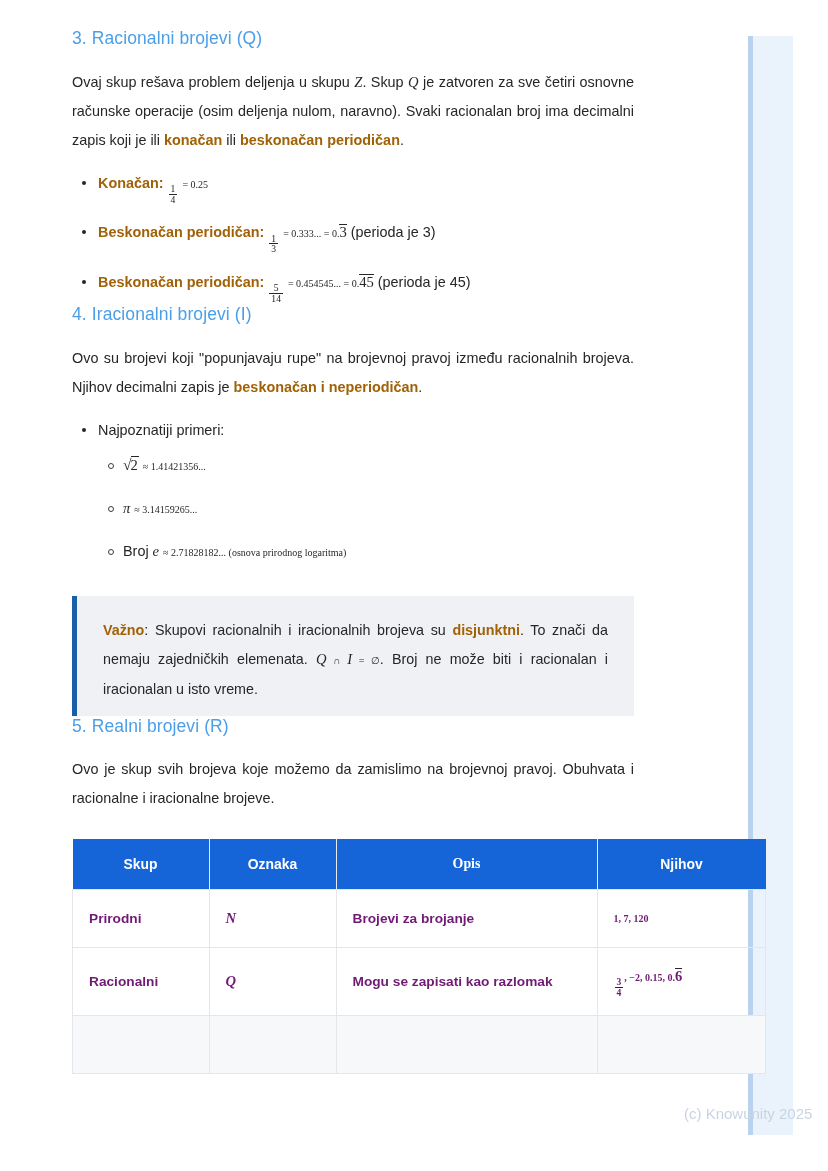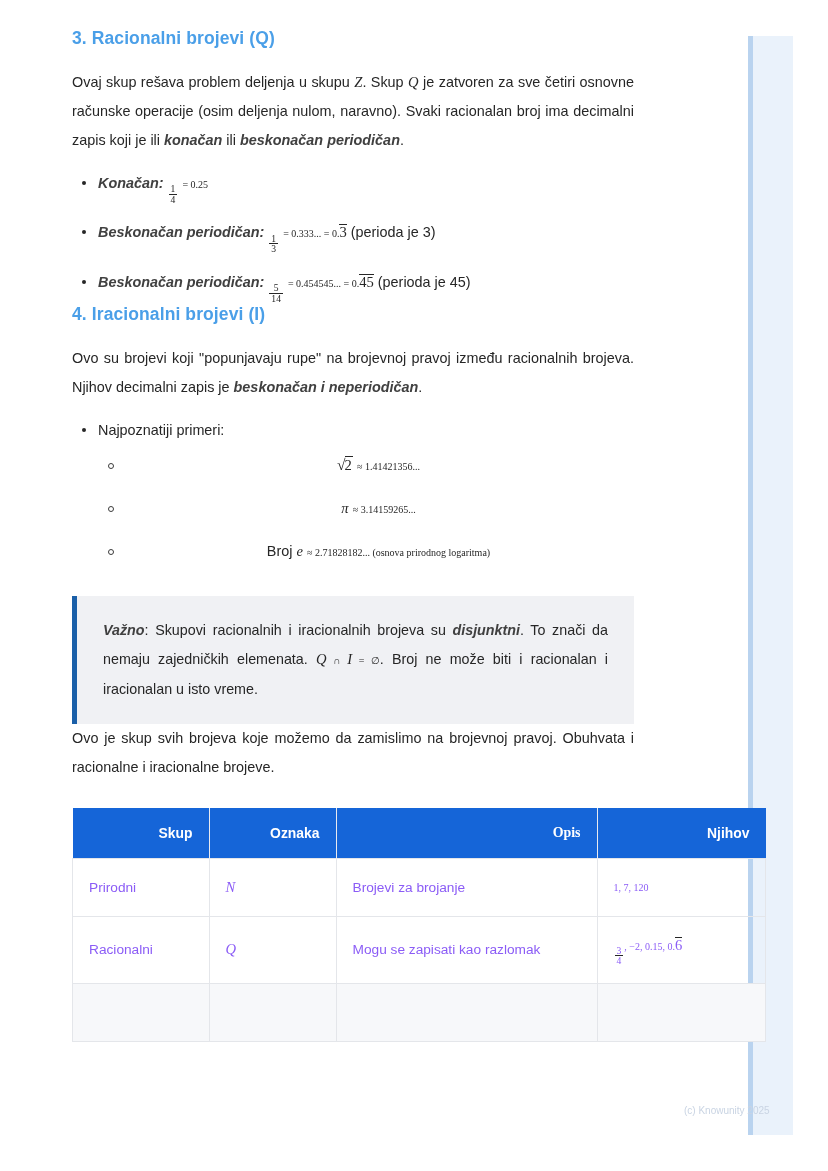--- a/index.html
+++ b/index.html
@@ -27,37 +27,37 @@
   .content {
     position: absolute;
     left: 72px;
     top: 28px;
     width: 562px;
   }
 
   h2.section-heading {
     color: #4a9fe8;
     font-size: 17.5px;
-    font-weight: bold;
+    font-weight: normal;
     margin: 0 0 18px 0;
     letter-spacing: 0.1px;
     line-height: 1.25;
   }
   .sec-gap { margin-top: 34px; }
 
   p.body-text {
     font-size: 14.4px;
     line-height: 29px;
     text-align: justify;
     margin: 0 0 10px 0;
     color: #262626;
   }
   p.body-text.last { margin-bottom: 0; }
 
-  b, strong { font-weight: bold; color: #404040; font-style: italic; }
+  b, strong { font-weight: bold; color: #a16207; }
 
   .math {
     font-family: "Liberation Serif", serif;
     font-style: italic;
     font-size: 14.6px;
   }
   .math-up {
     font-family: "Liberation Serif", serif;
     font-style: normal;
     font-size: 10px;
@@ -119,21 +119,20 @@
     top: 12px;
     width: 4px; height: 4px;
     border-radius: 50%;
     background: #262626;
   }
 
   ul.lvl2 {
     margin: 8px 0 0 0;
     padding: 0 0 0 25px;
     list-style: none;
-    text-align: center;
   }
   ul.lvl2 > li {
     position: relative;
     font-size: 14.4px;
     line-height: 26px;
     margin-bottom: 15px;
     color: #262626;
   }
   ul.lvl2 > li:last-child { margin-bottom: 0; }
   ul.lvl2 > li::before {
@@ -144,65 +143,66 @@
     width: 4px; height: 4px;
     border-radius: 50%;
     border: 1px solid #3c3c3c;
     background: transparent;
   }
 
   .callout {
     margin-top: 30px;
     background: #f0f1f4;
     border-left: 5px solid #1a5fa8;
-    padding: 20px 26px 20px 26px;
+    padding: 20px 26px 12px 26px;
   }
   .callout p {
     margin: 0;
     font-size: 14.3px;
     line-height: 29px;
     text-align: justify;
     color: #262626;
   }
 
   table.sets-table {
     margin-top: 26px;
     width: 562px;
     border-collapse: collapse;
     table-layout: fixed;
     font-size: 13.7px;
   }
   table.sets-table th {
     background: #1565d8;
     color: #ffffff;
     font-weight: bold;
-    text-align: right;
+    text-align: center;
     padding: 17px 16px;
     font-size: 13.9px;
     border-right: 1px solid #e8eaf0;
   }
   table.sets-table th:last-child { border-right: none; }
   table.sets-table td {
     padding: 17px 16px;
     border: 1px solid #e4e6ea;
-    color: #8b5cf6;
+    color: #701a75;
     line-height: 23px;
     vertical-align: middle;
+    font-weight: bold;
   }
   table.sets-table tr.alt td { background: #f7f8fa; }
   .col-skup { width: 104px; }
   .col-oznaka { width: 94px; }
   .col-opis { width: 228px; font-family: Liberation Serif, serif; }
   .col-primeri { width: 136px; }
 
   .watermark {
     position: absolute;
     left: 684px;
     top: 1105px;
-    font-size: 10px;
+    font-size: 15px;
     color: #c9d4e3;
     white-space: nowrap;
     text-align: right;
   }
 
   .side-strip {
     position: absolute;
     left: 748px;
     top: 36px;
     width: 45px;
@@ -282,20 +282,21 @@
             <span class="math-up">≈ 2.71828182... (osnova prirodnog logaritma)</span>
           </li>
         </ul>
       </li>
     </ul>
 
     <div class="callout">
       <p><b>Važno</b><span>: Skupovi racionalnih i iracionalnih brojeva su </span><b>disjunktni</b><span>. To znači da nemaju zajedničkih elemenata. </span><span class="math">Q</span><span class="math-up"> ∩ </span><span class="math">I</span><span class="math-up"> = ∅</span><span>. Broj ne može biti i racionalan i iracionalan u isto vreme.</span></p>
     </div>
 
+    <h2 class="section-heading sec-gap">5. Realni brojevi (R)</h2>
 
     <p class="body-text last">Ovo je skup svih brojeva koje možemo da zamislimo na brojevnoj pravoj. Obuhvata i racionalne i iracionalne brojeve.</p>
 
     <table class="sets-table">
       <thead>
         <tr>
           <th class="col-skup">Skup</th>
           <th class="col-oznaka">Oznaka</th>
           <th class="col-opis">Opis</th>
           <th class="col-primeri">Njihov</th>

